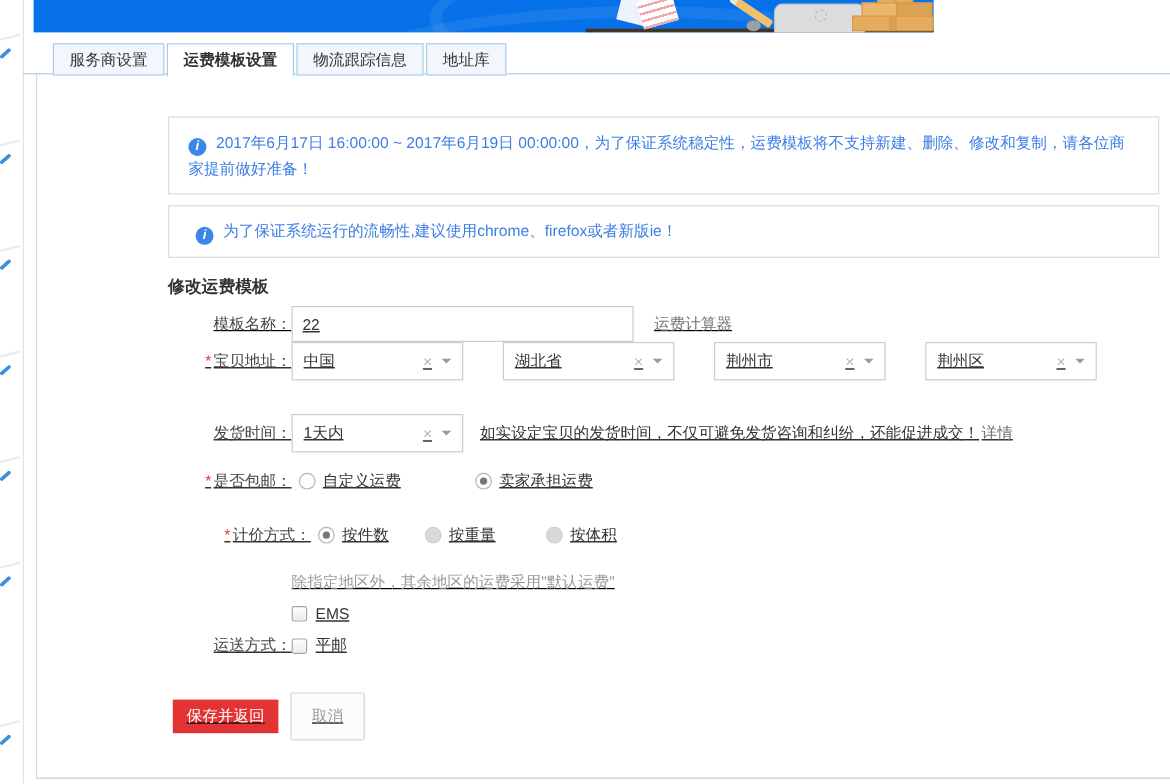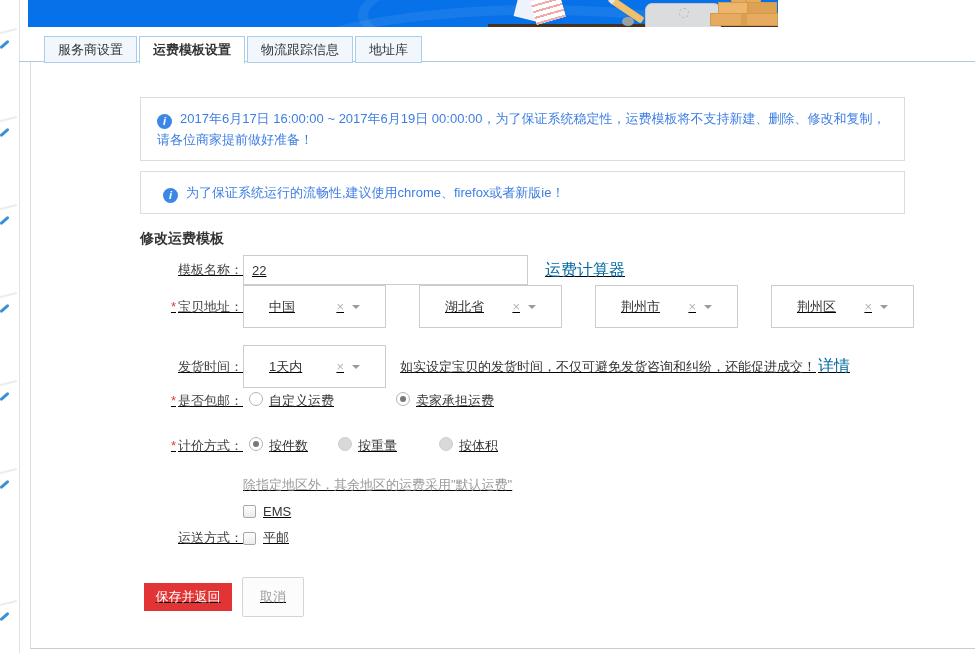--- a/index.html
+++ b/index.html
@@ -33,45 +33,45 @@
   
   #tabline{position:absolute;left:19px;top:61px;width:956px;height:1px;background:#aacbe8;}
   #tabs{position:absolute;left:44px;top:36px;display:flex;gap:2px;z-index:2;}
   .tab{height:25px;line-height:25px;padding:0 13px;background:#f1f7fc;border:1px solid #abcdea;
        font-size:13px;color:#333;white-space:nowrap;cursor:pointer;}
   .tab.active{background:#fff;font-weight:bold;border-bottom:1px solid #fff;height:26px;}
   
   #content-frame{position:absolute;left:30px;top:62px;width:945px;height:586px;
        border-left:1px solid #dcdcdc;border-bottom:1px solid #cccccc;pointer-events:none;}
   
-  .notice{position:absolute;left:140px;width:765px;box-sizing:border-box;border:1px solid #dcdcdc;
+  .notice{position:absolute;left:140px;width:826px;box-sizing:border-box;border:1px solid #dcdcdc;
        background:#fff;padding:10px 16px;font-size:13px;line-height:21px;color:#3d7ee4;}
   #notice1{top:97px;}
   #notice2{top:171px;padding-left:22px;}
   .info-icon{display:inline-block;width:15px;height:15px;border-radius:50%;background:#3b87e8;color:#fff;
        font-size:11px;font-weight:bold;font-style:italic;text-align:center;line-height:15px;margin-right:8px;vertical-align:-2px;}
   
   #form{position:absolute;left:140px;top:230px;width:800px;}
   .form-title{position:absolute;left:0;top:0;font-size:14px;font-weight:bold;color:#333;}
   .row{position:absolute;display:flex;align-items:center;text-decoration:underline;}
   .lab{width:103px;flex-shrink:0;text-align:right;font-size:13px;color:#444;}
   .star{color:#e23b3b;margin-right:2px;font-size:13px;}
   .txt-input{width:285px;height:30px;box-sizing:border-box;border:1px solid #ccc;padding:0 8px;font-size:13px;color:#333;outline:none;}
-  .link{color:#0369a1;font-size:16px;text-decoration:none;cursor:pointer;}
-  .sel{width:143px;height:43px;box-sizing:border-box;border:1px solid #ccc;background:#fff;display:flex;
-       align-items:center;padding:0 25px;margin-right:33px;cursor:pointer;}
+  .link{color:#737373;font-size:13px;text-decoration:none;cursor:pointer;}
+  .sel{width:143px;height:32px;box-sizing:border-box;border:1px solid #ccc;background:#fff;display:flex;
+       align-items:center;padding:0 9px;margin-right:33px;cursor:pointer;}
   .sel:last-child{margin-right:0;}
   .sel-val{flex:1;font-size:13px;color:#333;}
   .x-icon{color:#b4b4b4;font-size:13px;margin-right:8px;cursor:pointer;}
   .arr-icon{width:0;height:0;border:4px solid transparent;border-top-color:#9a9a9a;margin-top:4px;cursor:pointer;}
   .hint{font-size:13px;color:#333;margin-left:14px;}
   .radio{width:14px;height:14px;box-sizing:border-box;border-radius:50%;border:1px solid #b5b5b5;background:#fff;position:relative;flex-shrink:0;cursor:pointer;}
   .radio.sel-on::after{content:"";position:absolute;left:3px;top:3px;right:3px;bottom:3px;border-radius:50%;background:#777;}
   .radio.dis{background:#d9d9d9;border-color:#cecece;}
-  .opt{display:flex;font-size:13px;color:#333;}
+  .opt{display:flex;align-items:center;font-size:13px;color:#333;}
   .opt span{margin-left:6px;}
   .gray-hint{font-size:13px;color:#9a9a9a;}
   .cbrow{display:flex;align-items:center;margin-top:10px;font-size:13px;color:#333;cursor:pointer;}
   .cb{width:13px;height:13px;box-sizing:border-box;border:1px solid #a8a8a8;border-radius:2px;
       background:linear-gradient(#fdfdfd,#ececec);position:relative;margin-right:7px;flex-shrink:0;}
   .cb.checked::after{content:"";position:absolute;left:1px;top:1px;width:9px;height:5px;
       border-left:2px solid #3a3a3a;border-bottom:2px solid #3a3a3a;transform:rotate(-50deg);}
   .btn-save{background:#e23434;color:#fff;border:none;width:88px;height:28px;font-size:13px;cursor:pointer;margin-left:4px;}
   .btn-cancel{background:#fcfcfc;border:1px solid #d4d4d4;border-radius:2px;color:#9a9a9a;width:62px;height:40px;font-size:13px;cursor:pointer;margin-left:10px;}
 </style>
@@ -178,21 +178,21 @@
     <div class="opt" style="margin-right:56px">
       <span class="radio"></span>
       <span>自定义运费</span>
     </div>
     <div class="opt">
       <span class="radio sel-on"></span>
       <span>卖家承担运费</span>
     </div>
   </div>
 
-  <div class="row" style="top:207px;left:0;">
+  <div class="row" style="top:207px;left:16px;">
     <div class="lab"><span class="star">*</span><span>计价方式：</span></div>
     <div class="opt" style="margin-right:24px">
       <span class="radio sel-on"></span>
       <span>按件数</span>
     </div>
     <div class="opt" style="margin-right:36px">
       <span class="radio dis"></span>
       <span>按重量</span>
     </div>
     <div class="opt">

